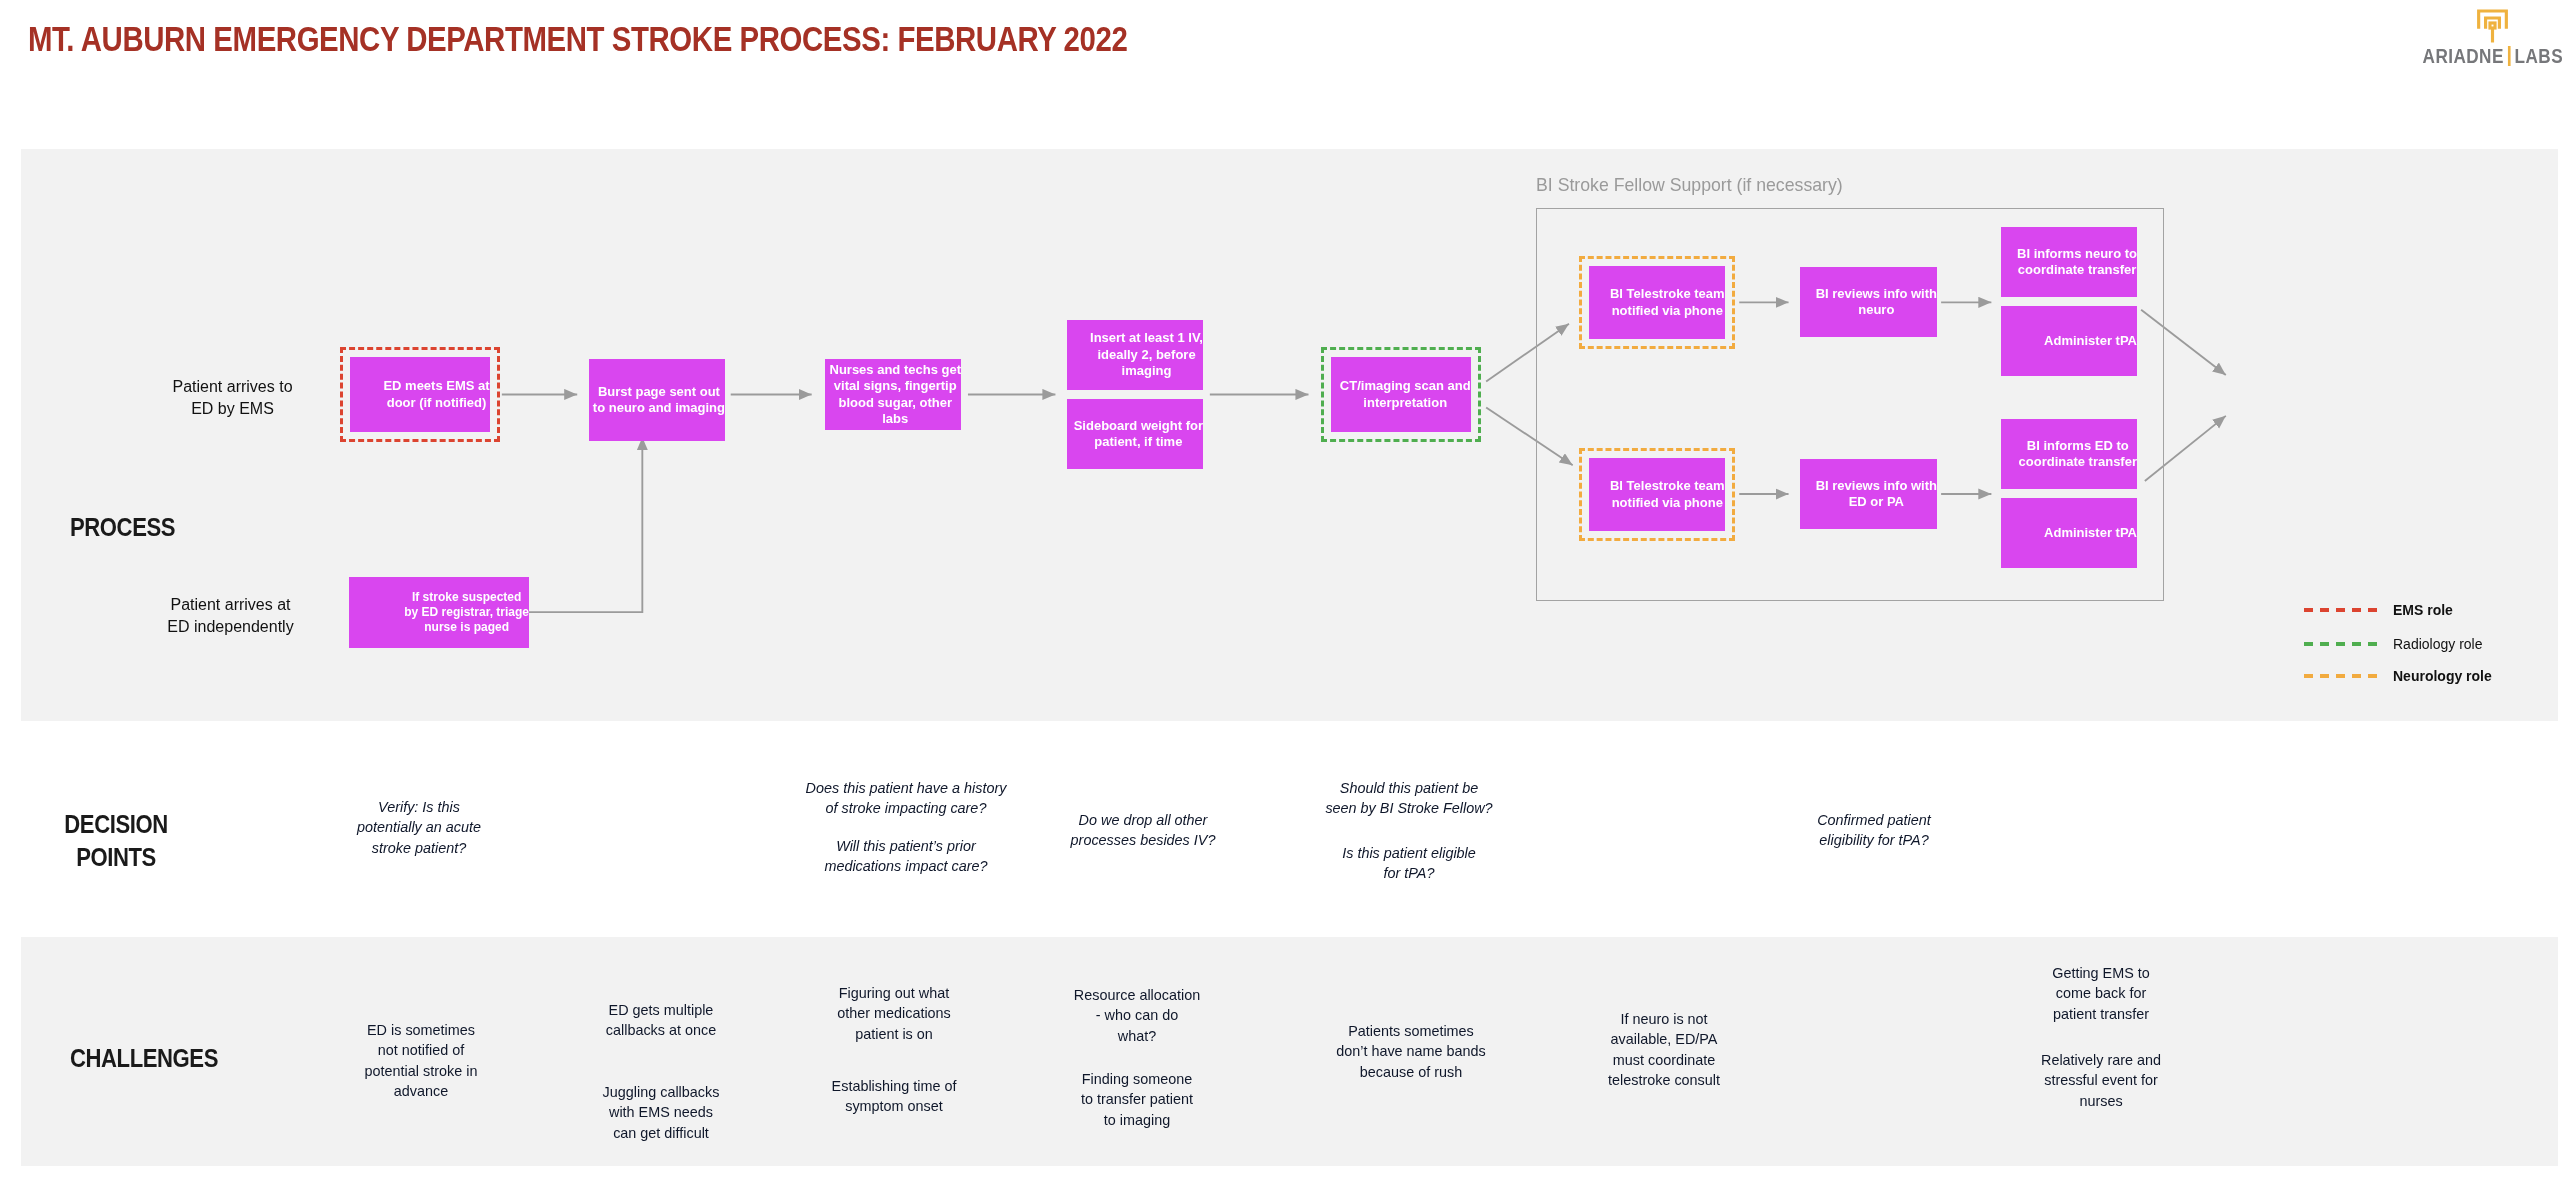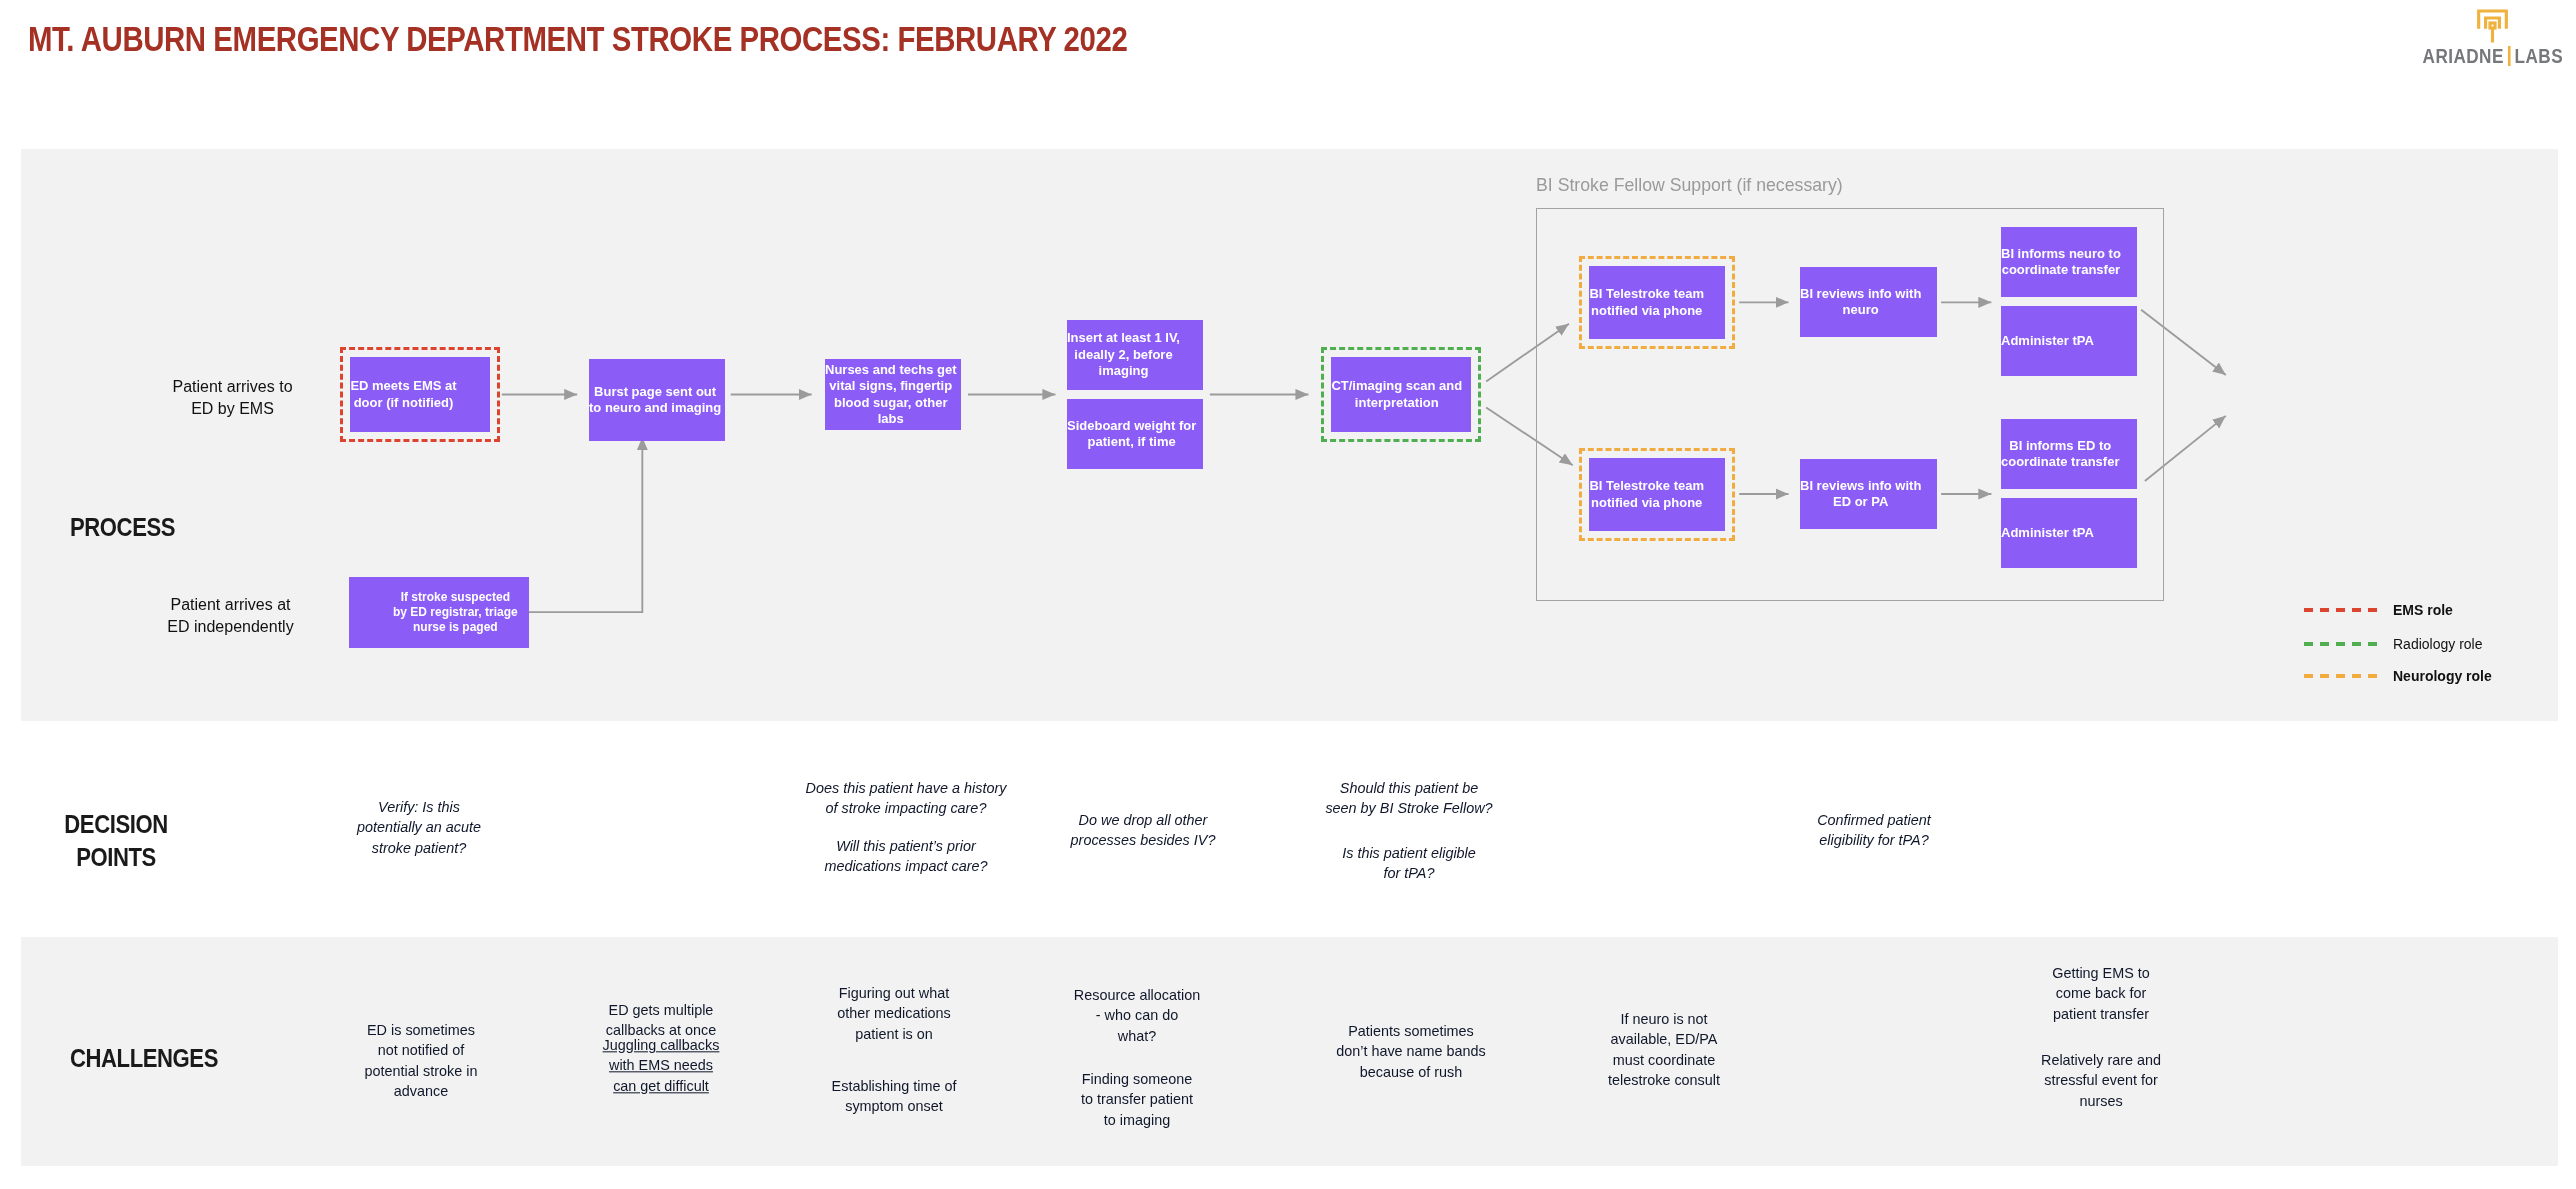--- a/index.html
+++ b/index.html
@@ -9,22 +9,22 @@
   .band.process{top:149px;height:572px;}
   .band.challenges{top:937px;height:229px;}
   .page-title{position:absolute;left:28px;top:18.6px;font-size:35px;font-weight:700;
               color:#a53125;letter-spacing:-0.5px;transform:scaleX(0.84);transform-origin:left top;
               white-space:pre;}
   .section-label{position:absolute;font-size:26px;font-weight:700;letter-spacing:-0.5px;
                  transform:scaleX(0.85);transform-origin:left top;white-space:pre;line-height:1.25;}
   .section-label.center{text-align:center;transform-origin:center top;}
   .entry-label{position:absolute;font-size:16px;line-height:1.35;text-align:center;
                white-space:pre;color:#111;}
-  .pbox{position:absolute;background:#8b5cf6;color:#fff;display:flex;align-items:center;
-        justify-content:flex-start;text-align:center;font-weight:700;font-size:13px;line-height:1.26;}
+  .pbox{position:absolute;background:#d946ef;color:#fff;display:flex;align-items:center;
+        justify-content:flex-end;text-align:center;font-weight:700;font-size:13px;line-height:1.26;}
   .pbox span{white-space:pre;}
   .pbox.small{font-size:12px;}
   .dash{position:absolute;border:3.7px dashed #999;padding:7.4px;box-sizing:border-box;}
   .dash .pbox{position:relative;width:100%;height:100%;}
   .group-box{position:absolute;border:1.9px solid #a3a3a3;background:transparent;}
   .group-label{position:absolute;font-size:17.7px;color:#9a9a9a;white-space:pre;}
   .note{position:absolute;transform:translate(-50%,-50%);text-align:center;font-size:14.4px;
         line-height:1.42;white-space:pre;color:#0f172a;}
   .note.italic{font-style:italic;}
   .legend-row{position:absolute;height:18.6px;display:flex;align-items:center;}
@@ -213,21 +213,21 @@
 for tPA?</div>
   <div class="note italic" style="left:1874px;top:830px;">Confirmed patient
 eligibility for tPA?</div>
 
   <div class="note" style="left:421px;top:1061px;">ED is sometimes
 not notified of
 potential stroke in
 advance</div>
   <div class="note" style="left:661px;top:1020px;">ED gets multiple
 callbacks at once</div>
-  <div class="note" style="left:661px;top:1066px;text-decoration:underline;">Juggling callbacks
+  <div class="note" style="left:661px;top:1113px;">Juggling callbacks
 with EMS needs
 can get difficult</div>
   <div class="note" style="left:894px;top:1014px;">Figuring out what
 other medications
 patient is on</div>
   <div class="note" style="left:894px;top:1096px;">Establishing time of
 symptom onset</div>
   <div class="note" style="left:1137px;top:1016px;">Resource allocation
 - who can do
 what?</div>

